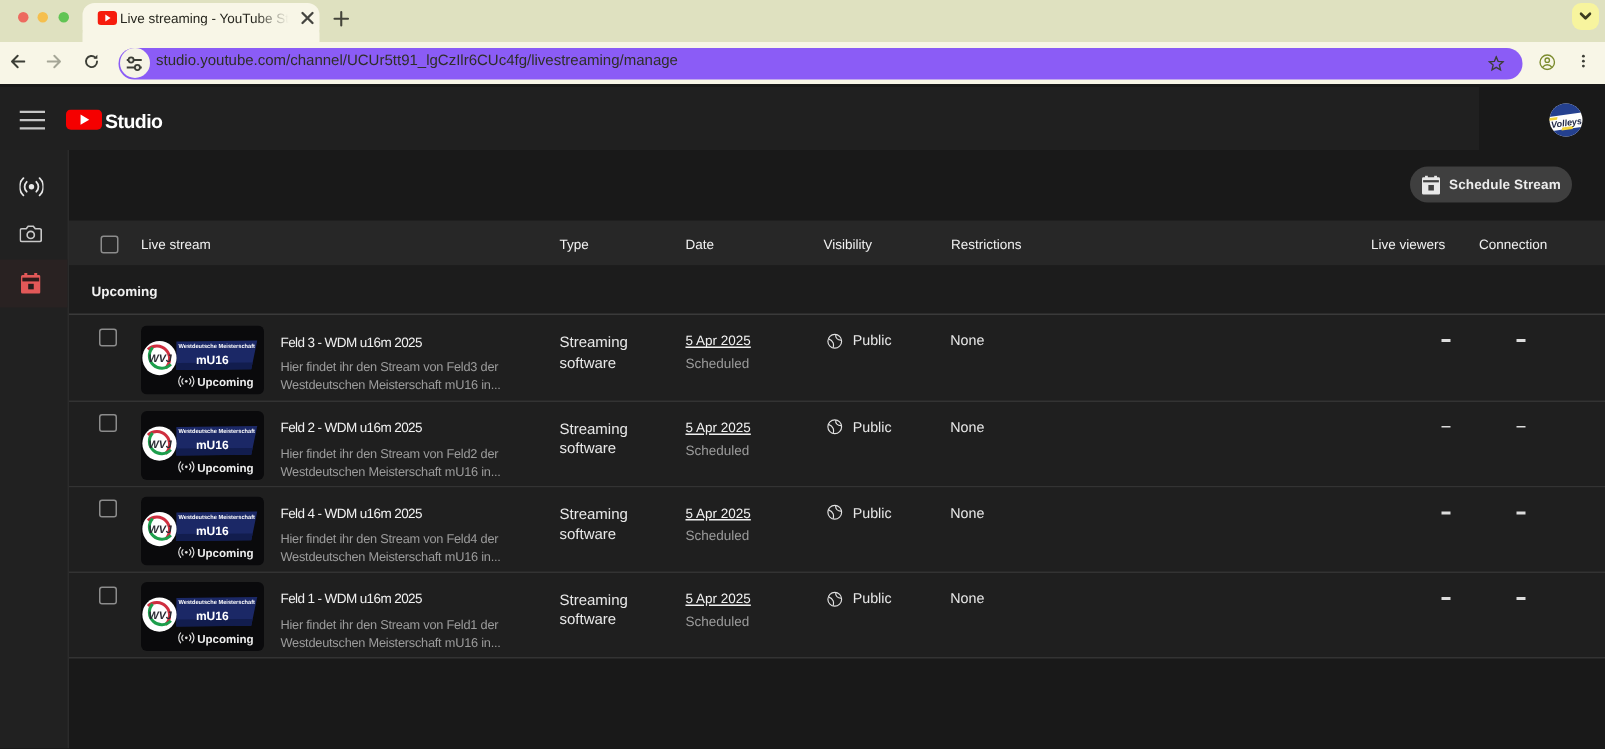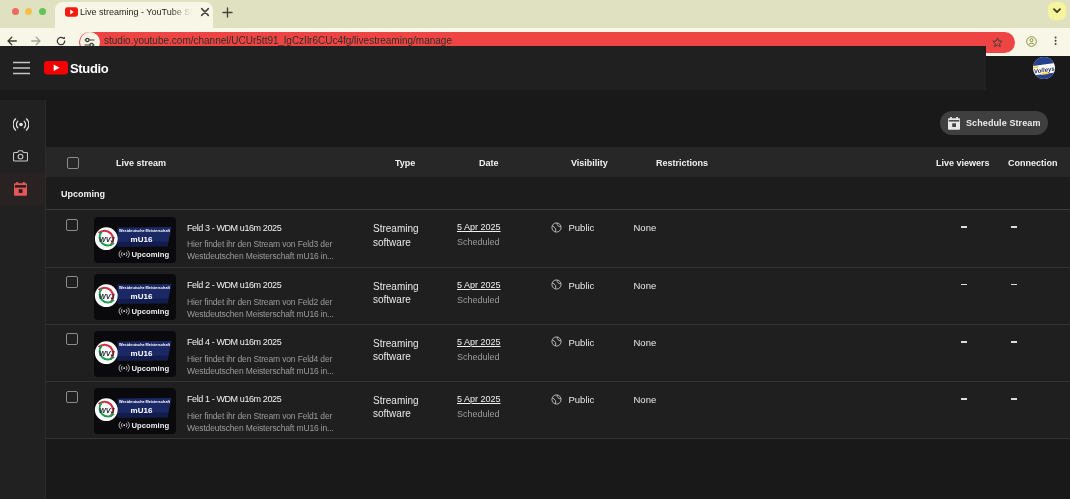--- a/index.html
+++ b/index.html
@@ -9,39 +9,39 @@
 
 #tabstrip { position:absolute; left:0; top:0; width:1070px; height:28px; background:#dfe1c0; }
 .tl { position:absolute; top:8px; width:7px; height:7px; border-radius:50%; }
 #tab { position:absolute; left:55px; top:2px; width:158px; height:26px; background:#f8f6e7; border-radius:8px 8px 0 0; }
 .tabcurve { position:absolute; bottom:0; width:8px; height:8px; background:#dfe1c0; }
 .tabcurve.l { left:-8px; border-bottom-right-radius:8px; }
 .tabcurve.r { right:-8px; border-bottom-left-radius:8px; }
 #tabtitle { position:absolute; left:25px; top:4.5px; width:118px; font-size:9px; color:#27271f; white-space:nowrap; overflow:hidden; }
 #tabfade { position:absolute; right:15px; top:0; width:28px; height:26px; background:linear-gradient(to right, rgba(248,246,231,0), #f8f6e7 80%); }
 #toolbar { position:absolute; left:0; top:28px; width:1070px; height:28px; background:#f8f6e7; }
-#omnibox { position:absolute; left:79px; top:3.5px; width:936px; height:21px; background:#ef4444; border-radius:11px; }
+#omnibox { position:absolute; left:79px; top:3.5px; width:936px; height:21px; background:#8b5cf6; border-radius:11px; }
 #urltext { position:absolute; left:25px; top:3.5px; font-size:10px; letter-spacing:0; color:#2e2f28; }
 .navicon { position:absolute; top:8.3px; }
 #ybtn { position:absolute; left:1048px; top:2px; width:18px; height:18px; border-radius:6px; background:#f7f49e; }
 
 
-#topbar { position:absolute; left:0; top:46px; width:986px; height:44px; background:#202020; }
+#topbar { position:absolute; left:0; top:58px; width:986px; height:44px; background:#202020; }
 #studiotxt { position:absolute; left:70px; top:14.5px; font-size:13px; font-weight:bold; color:#fff; letter-spacing:-0.35px; }
 
 
 #sidebar { position:absolute; left:0; top:100px; width:46px; height:399px; background:#212121; border-right:1px solid #2b2b2b; }
 #sbsel { position:absolute; left:0; top:73px; width:45px; height:32px; background:#292222; }
 
 
 #content { position:absolute; left:46px; top:100px; width:1024px; height:399px; background:#191919; }
 #schedbtn { position:absolute; left:894px; top:11px; width:108px; height:24px; background:#3f3f3f; border-radius:12px; }
 #schedbtn span { position:absolute; left:26px; top:7px; font-size:9px; font-weight:bold; color:#ececec; letter-spacing:0.1px; white-space:nowrap; }
 #thead { position:absolute; left:0; top:47px; width:1024px; height:30px; background:#272727; }
-.hcell { position:absolute; top:10.5px; font-size:9px; font-weight:bold; color:#f1f1f1; letter-spacing:0; white-space:nowrap;margin-left:22px; }
+.hcell { position:absolute; top:10.5px; font-size:9px; font-weight:normal; color:#f1f1f1; letter-spacing:0; white-space:nowrap; }
 #upband { position:absolute; left:0; top:77px; width:1024px; height:33px; background:#1c1c1c; border-bottom:1px solid #3a3a3a; box-sizing:border-box; }
 #upband span { position:absolute; left:15px; top:12px; font-size:9px; font-weight:bold; color:#f1f1f1; }
 .row { position:absolute; left:0; width:1024px; height:57.4px; background:#1f1f1f; border-bottom:1px solid #333; box-sizing:border-box; }
 .cb { position:absolute; width:12px; height:12px; border:1.6px solid #8c8c8c; border-radius:2px; background:transparent; box-sizing:border-box; }
 .rcb { left:20.4px; top:8.7px; }
 .thumb { position:absolute; left:48px; top:6.5px; }
 .rtitle { position:absolute; left:141px; top:11.3px; font-size:9px; line-height:12px; color:#f1f1f1; font-weight:normal; letter-spacing:-0.4px; white-space:nowrap; }
 .rdesc { position:absolute; left:141px; top:28px; font-size:8.5px; line-height:12px; color:#9c9c9c; letter-spacing:-0.15px; white-space:nowrap; }
 .rtype { position:absolute; left:327px; top:12.2px; font-size:10px; line-height:13.2px; color:#e8e8e8; }
 .rdate1 { position:absolute; left:411px; top:12.2px; font-size:9px; color:#f1f1f1;text-decoration:underline; }

